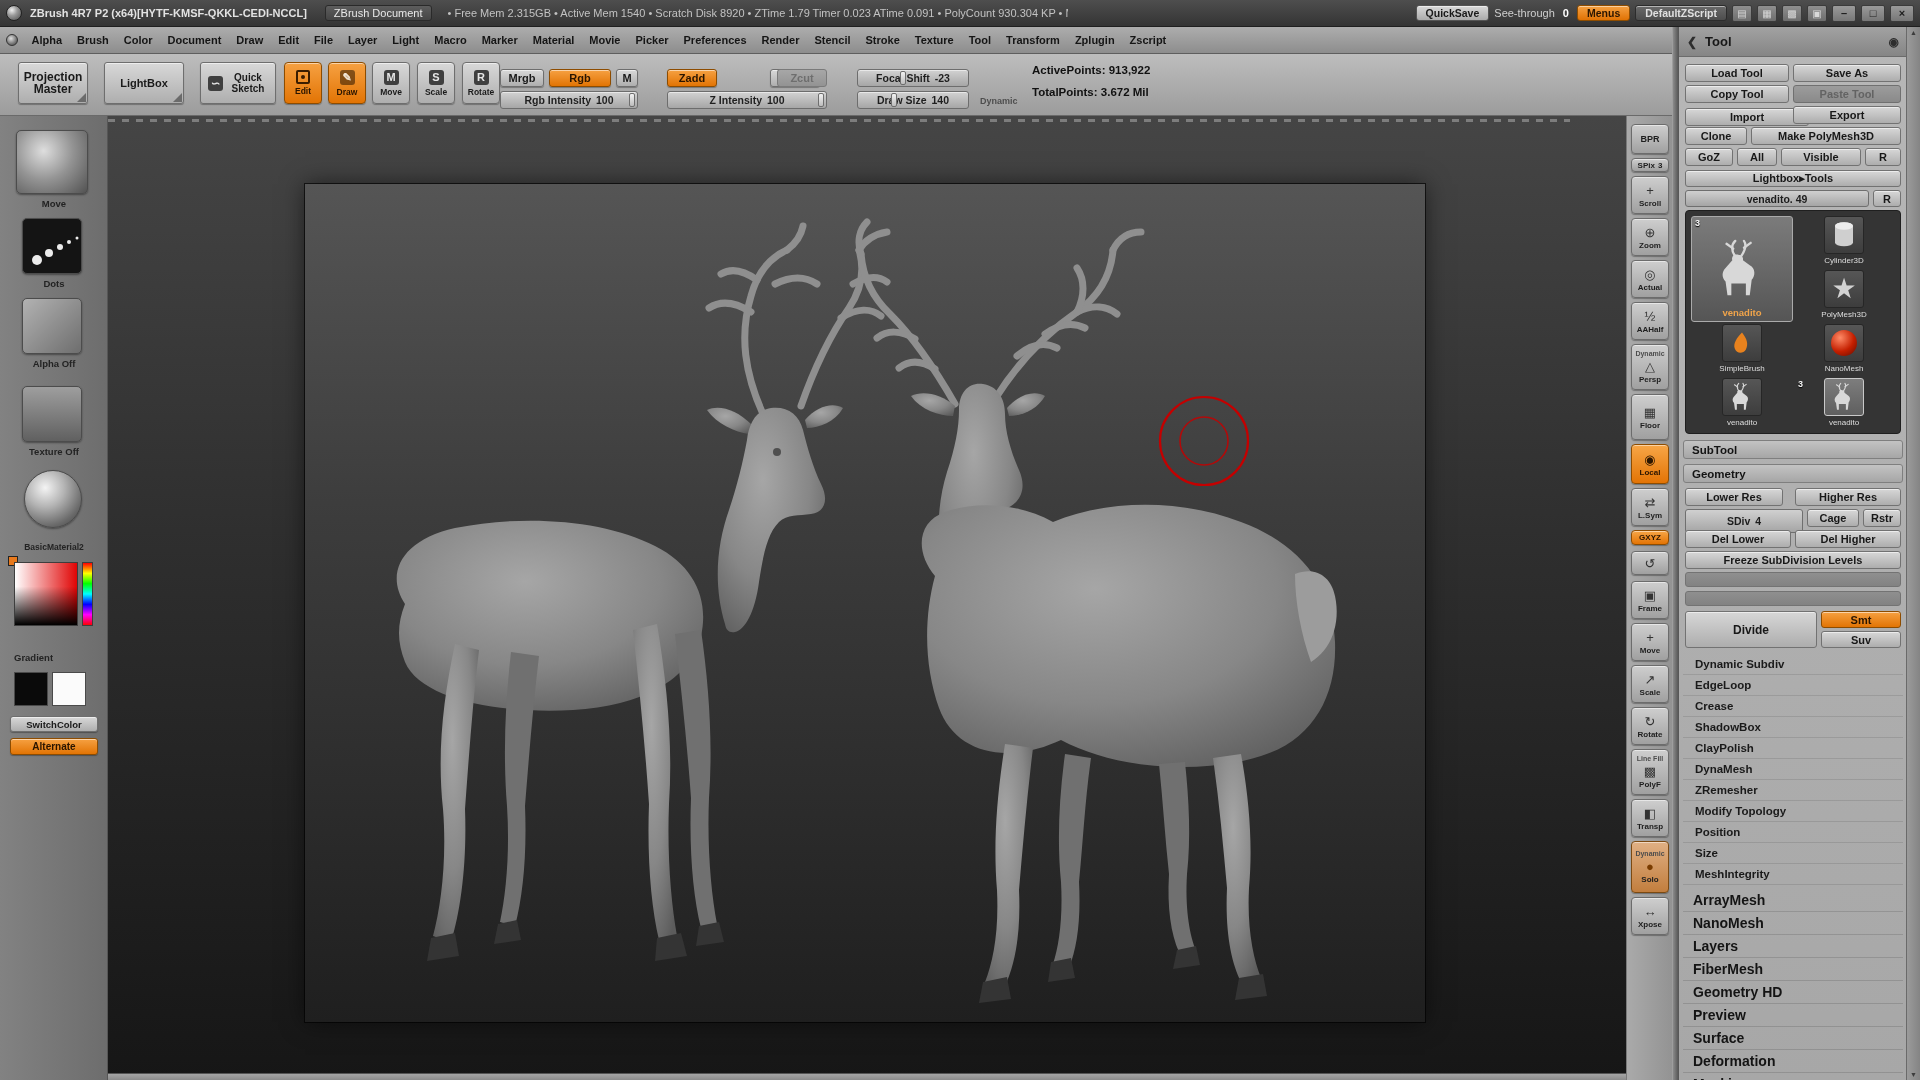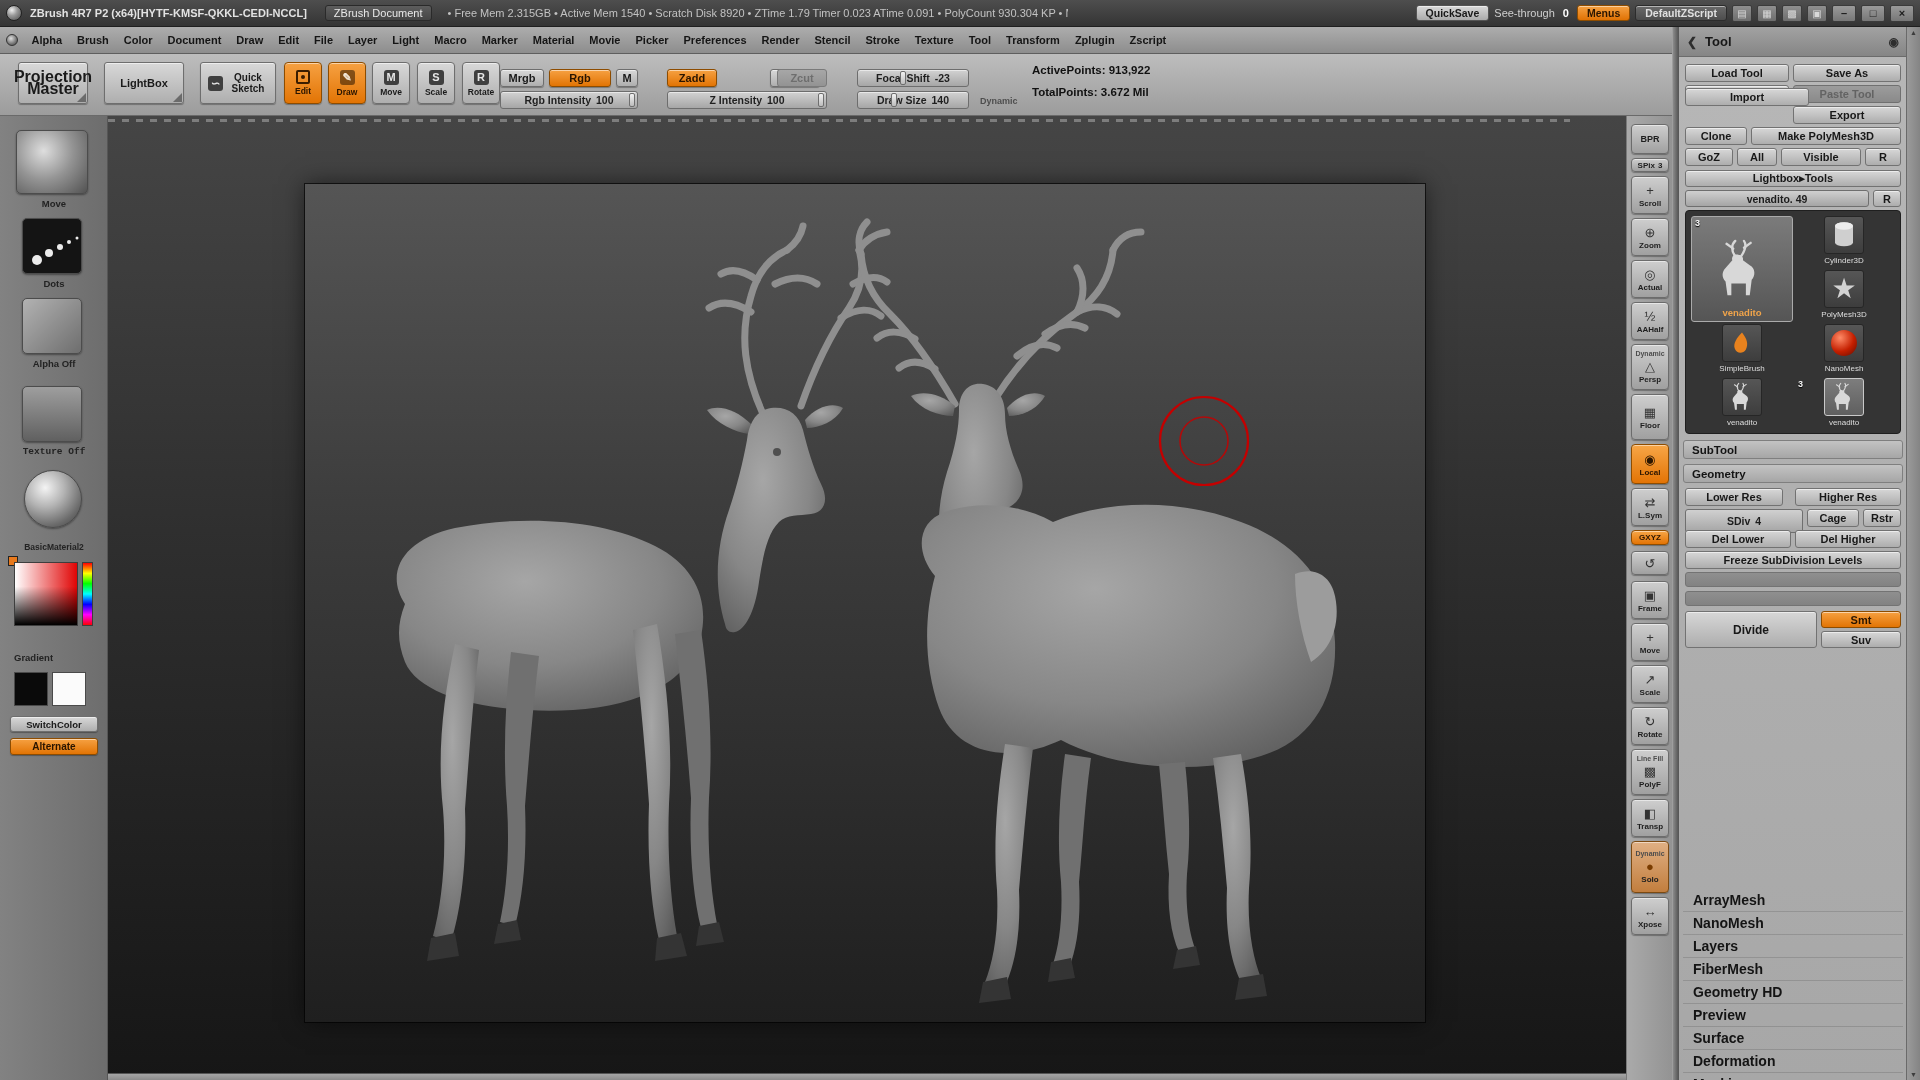--- a/index.html
+++ b/index.html
@@ -143,21 +143,21 @@
       <div class="menu-item">Stencil</div>
       <div class="menu-item">Stroke</div>
       <div class="menu-item">Texture</div>
       <div class="menu-item">Tool</div>
       <div class="menu-item">Transform</div>
       <div class="menu-item">Zplugin</div>
       <div class="menu-item">Zscript</div>
     </div>
 
   <div class="shelf">
-    <div class="btn fold abs" style="left:18px;top:8px;width:70px;height:42px;font-size:16px;line-height:12px;">Projection Master</div>
+    <div class="btn fold abs" style="left:18px;top:8px;width:70px;height:42px;font-size:12px;line-height:12px;">Projection Master</div>
     <div class="btn fold abs" style="left:104px;top:8px;width:80px;height:42px;">LightBox</div>
     <div class="btn abs" style="left:200px;top:8px;width:76px;height:42px;gap:5px;font-size:10px;line-height:11px;">
       <span class="mode-ic gray">∽</span>
       <span style="width:40px;">Quick Sketch</span>
     </div>
 
     <div class="mode-btn btn or" style="left:284px;top:8px;">
       <span class="edit-ic"></span>
       <span class="mlb">Edit</span>
     </div>
@@ -300,21 +300,21 @@
 
     <div class="thumb dots-thumb" style="left:22px;top:102px;width:60px;height:56px;background:#141414;">
         <i></i>
       </div>
     <div class="tray-label" style="top:162px;">Dots</div>
 
     <div class="thumb" style="left:22px;top:182px;width:60px;height:56px;background:linear-gradient(135deg,#b2b2b2,#6e6e6e);"></div>
     <div class="tray-label" style="top:242px;">Alpha  Off</div>
 
     <div class="thumb" style="left:22px;top:270px;width:60px;height:56px;background:linear-gradient(#9e9e9e,#606060);"></div>
-    <div class="tray-label" style="top:330px;font-family:Liberation Mono, monospace;">Texture  Off</div>
+    <div class="tray-label" style="top:330px;">Texture  Off</div>
 
     <div class="thumb" style="left:24px;top:354px;width:58px;height:58px;border-radius:50%;background:radial-gradient(circle at 36% 30%,#f4f4f4,#b4b4b4 36%,#6a6a6a 72%,#3c3c3c);"></div>
     <div class="tray-label" style="top:426px;font-size:8.5px;">BasicMaterial2</div>
 
     <div class="abs" style="left:8px;top:440px;width:10px;height:10px;background:#e8791c;border:1px solid #222;"></div>
     <div class="abs" style="left:14px;top:446px;width:64px;height:64px;border:1px solid #3e3e3e;background:linear-gradient(to top,#000,rgba(0,0,0,0) 62%),linear-gradient(to right,#fff,#e00404);"></div>
     <div class="abs" style="left:82px;top:446px;width:11px;height:64px;border:1px solid #3e3e3e;background:linear-gradient(#f00,#ff0,#0f0,#0ff,#00f,#f0f,#f00);"></div>
     <div class="tray-label" style="top:536px;text-align:left;padding-left:14px;">Gradient</div>
 
     <div class="swatch" style="left:14px;top:556px;background:#0a0a0a;"></div>
@@ -412,21 +412,21 @@
     <div class="panel-header">
       <span class="ph-ic">❮</span>
       <span class="panel-title">Tool</span>
       <span class="ph-ic" style="margin-left:auto;">◉</span>
     </div>
 
     <div class="pbtn" style="left:6px;top:37px;width:104px;">Load Tool</div>
     <div class="pbtn" style="left:114px;top:37px;width:108px;">Save As</div>
     <div class="pbtn" style="left:6px;top:58px;width:104px;">Copy Tool</div>
     <div class="pbtn dis" style="left:114px;top:58px;width:108px;">Paste Tool</div>
-    <div class="pbtn" style="left:6px;top:61px;width:124px;">Import</div>
+    <div class="pbtn" style="left:6px;top:81px;width:124px;">Import</div>
     <div class="pbtn" style="left:114px;top:79px;width:108px;">Export</div>
     <div class="pbtn" style="left:6px;top:100px;width:62px;">Clone</div>
     <div class="pbtn" style="left:72px;top:100px;width:150px;">Make PolyMesh3D</div>
     <div class="pbtn" style="left:6px;top:121px;width:48px;">GoZ</div>
     <div class="pbtn" style="left:58px;top:121px;width:40px;">All</div>
     <div class="pbtn" style="left:102px;top:121px;width:80px;">Visible</div>
     <div class="pbtn" style="left:186px;top:121px;width:36px;">R</div>
     <div class="pbtn" style="left:6px;top:143px;width:216px;height:17px;">Lightbox▸Tools</div>
     <div class="psld" style="left:6px;top:163px;width:184px;height:17px;">venadito. 49</div>
     <div class="pbtn" style="left:194px;top:163px;width:28px;height:17px;">R</div>
@@ -509,20 +509,34 @@
 
     <div class="pbtn" style="left:6px;top:524px;width:216px;">Freeze SubDivision Levels</div>
 
     <div class="psld dis" style="left:6px;top:545px;width:216px;height:15px;"></div>
     <div class="psld dis" style="left:6px;top:564px;width:216px;height:15px;"></div>
 
     <div class="pbtn" style="left:6px;top:584px;width:132px;height:37px;font-size:12px;">Divide</div>
     <div class="pbtn or" style="left:142px;top:584px;width:80px;height:17px;">Smt</div>
     <div class="pbtn" style="left:142px;top:604px;width:80px;height:17px;">Suv</div>
 
+    <div class="abs" style="left:4px;top:627px;width:220px;">
+
+    <div class="grow">Dynamic Subdiv</div>
+        <div class="grow">EdgeLoop</div>
+        <div class="grow">Crease</div>
+        <div class="grow">ShadowBox</div>
+        <div class="grow">ClayPolish</div>
+        <div class="grow">DynaMesh</div>
+        <div class="grow">ZRemesher</div>
+        <div class="grow">Modify Topology</div>
+        <div class="grow">Position</div>
+        <div class="grow">Size</div>
+        <div class="grow">MeshIntegrity</div>
+      </div>
 
     <div class="abs" style="left:4px;top:862px;width:220px;">
 
     <div class="palrow">ArrayMesh</div>
         <div class="palrow">NanoMesh</div>
         <div class="palrow">Layers</div>
         <div class="palrow">FiberMesh</div>
         <div class="palrow">Geometry HD</div>
         <div class="palrow">Preview</div>
         <div class="palrow">Surface</div>

